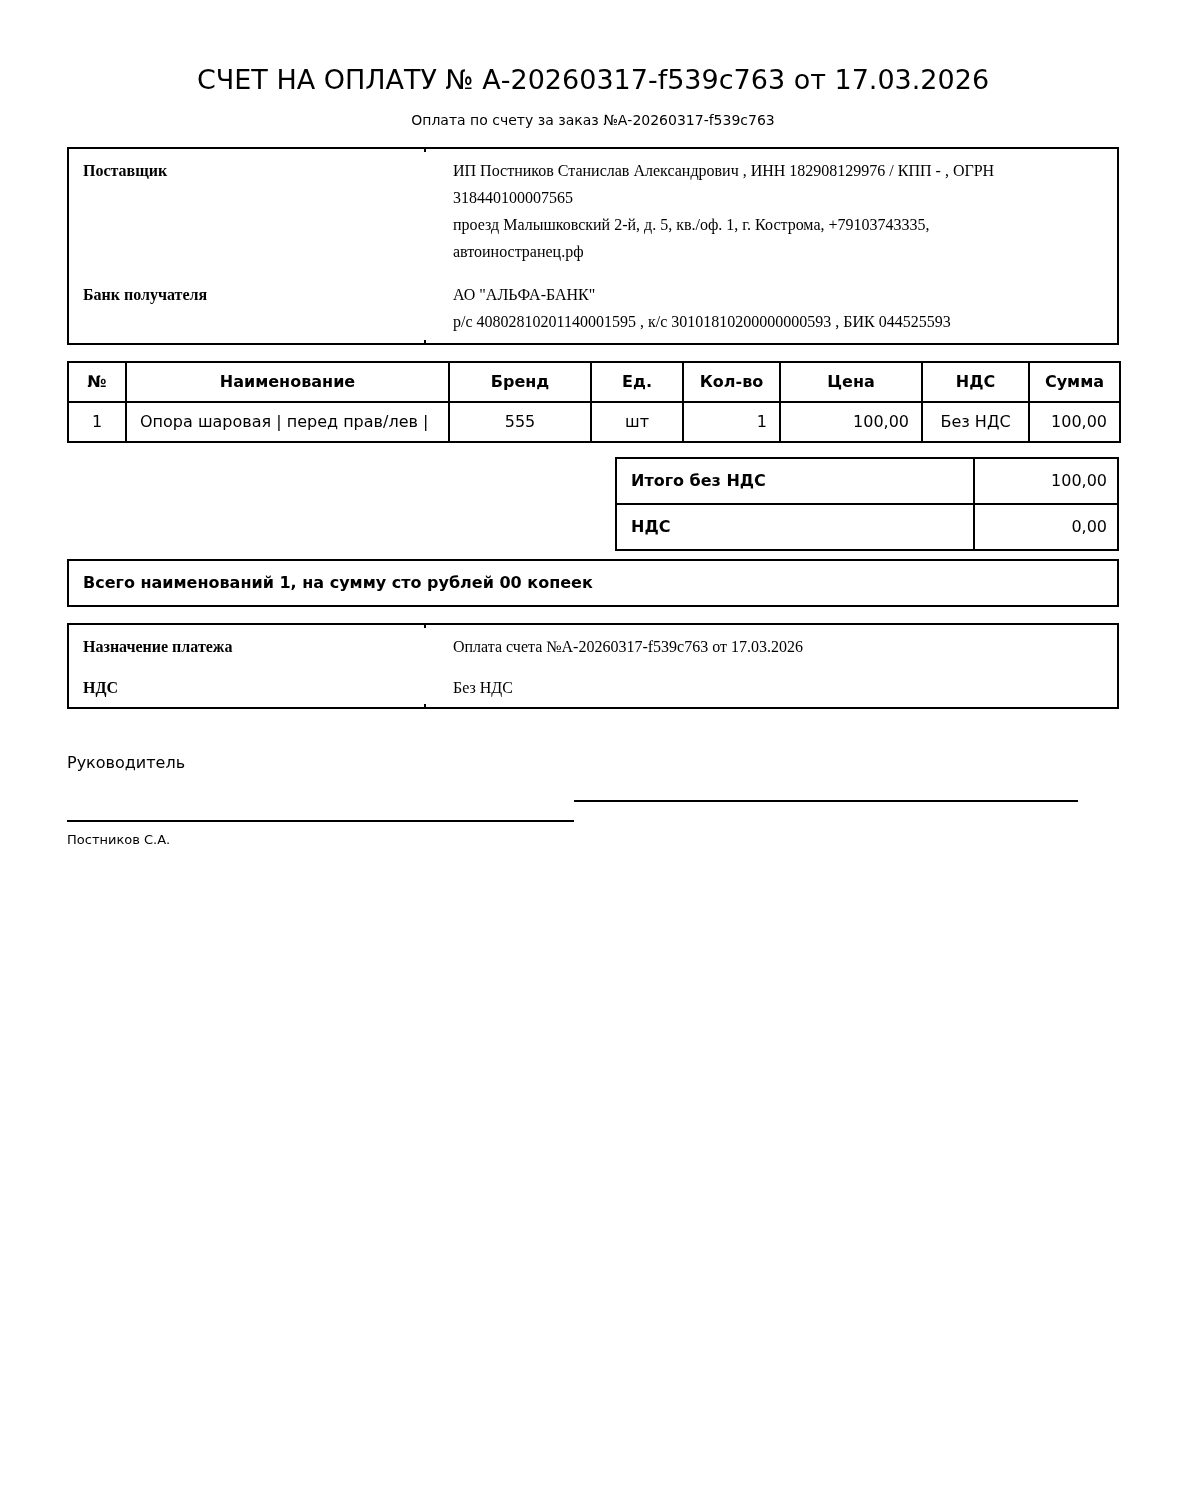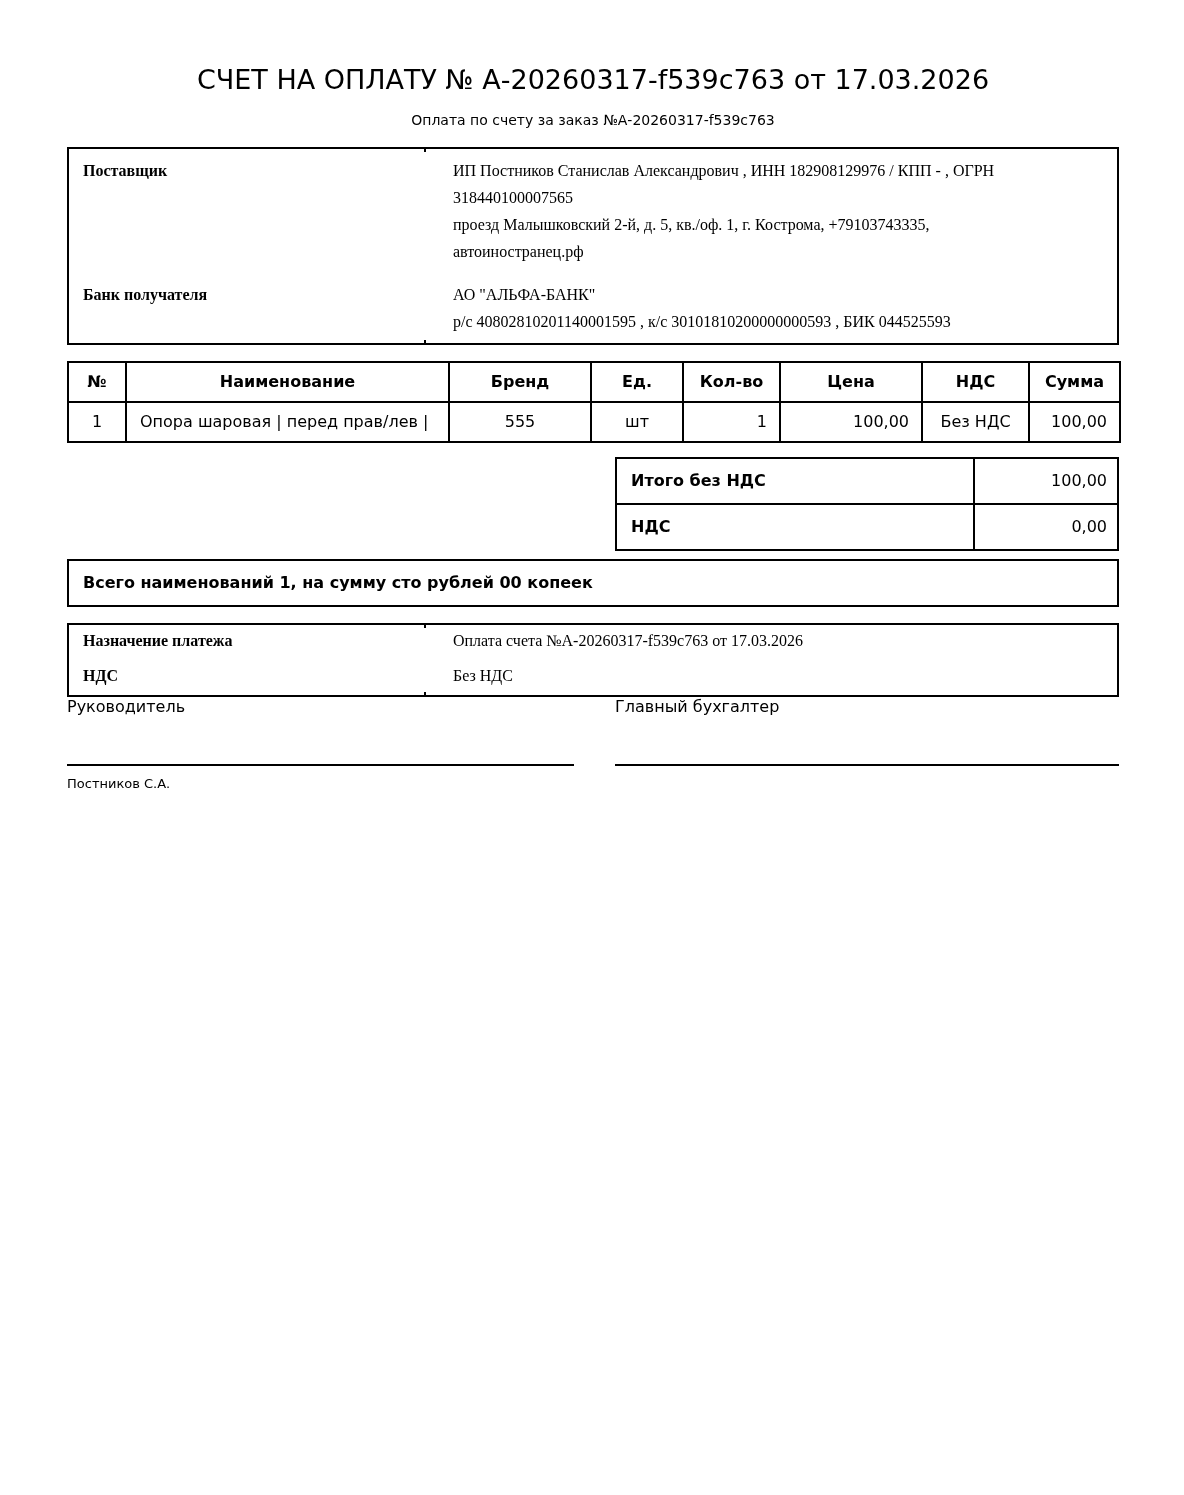--- a/index.html
+++ b/index.html
@@ -31,21 +31,21 @@
   .payment-wrap { margin-top:16px; }
   .tick { position:absolute; left:357px; width:2px; height:5px; background:#000; z-index:2; }
   .tick-top { top:0; }
   .tick-bottom { bottom:0; }
 
   .infotable { border:2px solid #000; }
   .infotable td { vertical-align:top; }
   .plabel { width:357px; font-weight:700; padding-left:14px; }
   .pvalue { padding-left:12px; }
   .parties td { line-height:27px; padding-top:8px; padding-bottom:8px; }
-  .payment td { line-height:27px; padding-top:2px; padding-bottom:6px; }
+  .payment td { line-height:27px; padding-top:8px; padding-bottom:6px; }
   .pvalue div { white-space:nowrap; }
 
   
   .items { margin-top:16px; border:2px solid #000; }
   .items th, .items td {
     border:2px solid #000;
     height:38px; line-height:20px;
     padding:0; overflow:hidden; white-space:nowrap;
   }
   .items th { text-align:center; font-weight:700; }
@@ -61,21 +61,21 @@
 
   
   .summary {
     margin-top:8px;
     border:2px solid #000;
     padding:12px 0 12px 14px;
     font-weight:700; line-height:20px;
   }
 
   
-  .signatures { display:flex; justify-content:space-between; }
+  .signatures { margin-top:44px; display:flex; }
   .sigcol-left  { width:507px; }
   .sigcol-right { width:504px; }
   .sigrole { line-height:20px; }
   .sigline { height:2px; background:#000; margin-top:47px; }
   .signame { margin-top:9px; font-size:13px; line-height:17px; }
 </style>
 </head>
 <body>
 
 <div class="doc">
@@ -183,18 +183,17 @@
       </table>
   </div>
 
   <div class="signatures">
     <div class="sigcol-left">
       <div class="sigrole">Руководитель</div>
       <div class="sigline"></div>
       <div class="signame">Постников С.А.</div>
     </div>
     <div class="sigcol-right">
-      <div class="sigrole">Главный бухгалтер</div>
       <div class="sigline"></div>
     </div>
   </div>
 
 </div>
 
 </body></html>

